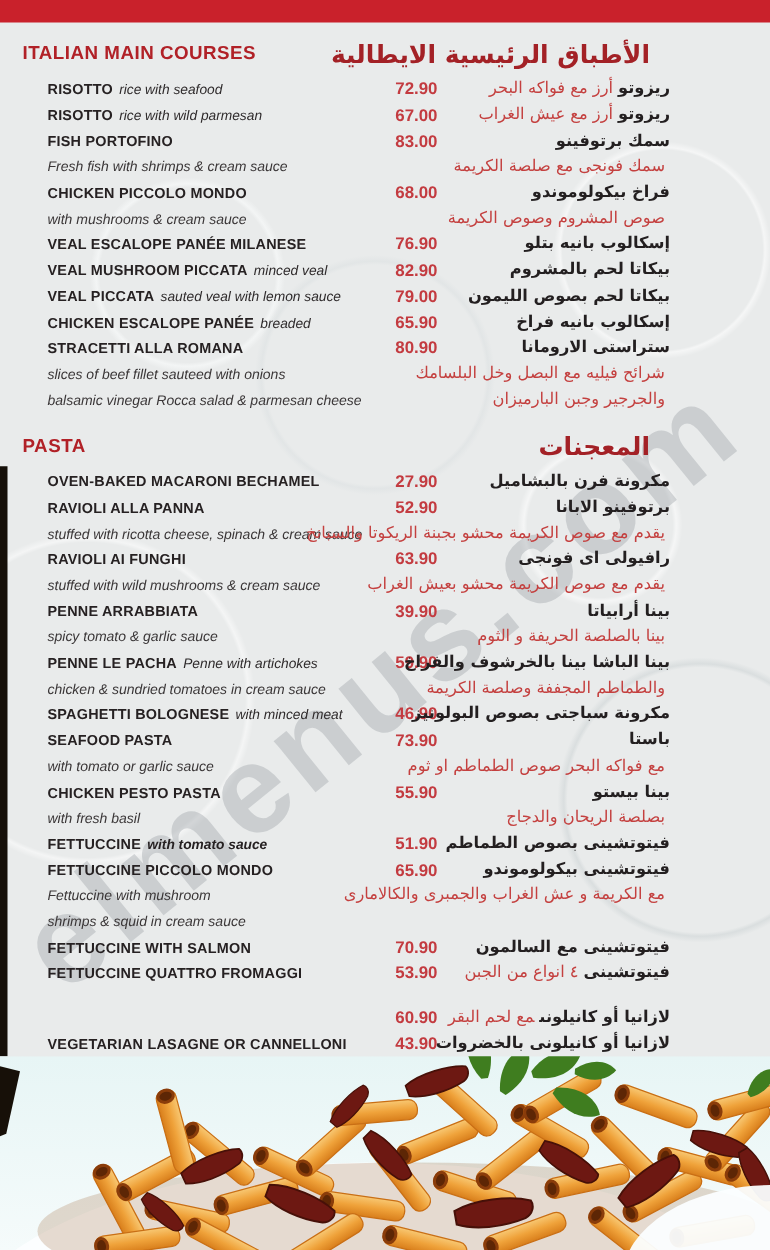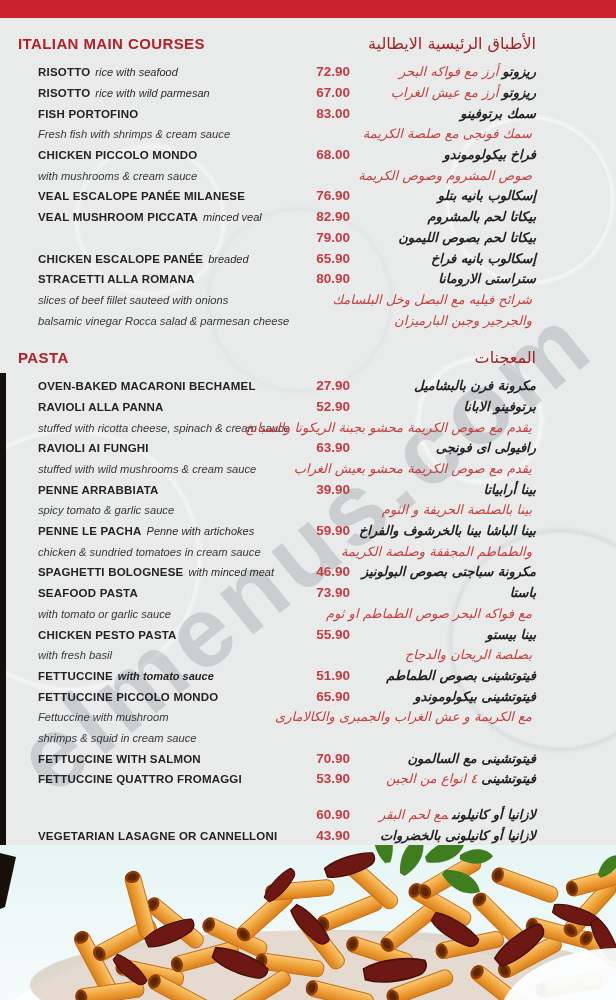--- a/index.html
+++ b/index.html
@@ -21,35 +21,35 @@
     position:absolute;left:-6px;top:726px;z-index:1;
     font-weight:bold;font-size:100px;letter-spacing:6px;white-space:nowrap;
     color:rgba(140,147,151,.32);
     transform:rotate(-39deg);transform-origin:0 0;
     pointer-events:none;
   }
   .content{position:absolute;top:18px;left:0;width:554px;padding:13px 18px 0;box-sizing:border-box;z-index:2;}
   .sec-header{position:relative;height:24px;margin-bottom:6px;}
   .h-en{position:absolute;left:0;top:50%;transform:translateY(-50%);
     font-size:15px;font-weight:bold;letter-spacing:.4px;color:#b12127;}
-  .h-ar{position:absolute;right:0;top:50%;transform:translateY(-50%);
-    direction:rtl;font-size:16px;font-weight:normal;color:#a32126;
+  .h-ar{position:absolute;right:16px;top:50%;transform:translateY(-50%);
+    direction:rtl;font-size:20px;font-weight:bold;color:#a32126;
     font-family:"DejaVu Sans",sans-serif;}
   .section + .section{margin-top:15px;}
   .row{position:relative;height:20.7px;margin-left:20px;}
   .en{position:absolute;left:0;top:50%;transform:translateY(-50%);white-space:nowrap;}
   .nm{font-weight:700;font-size:11.5px;color:#262122;letter-spacing:.2px;font-style:normal;}
   .note{font-size:11px;color:#2e2a2b;font-style:italic;font-weight:400;}
   .note:not(:empty){margin-left:5px;}
   .row.desc .note{margin-left:0;color:#3a3637;font-size:11.2px;}
   .note.nb{font-weight:700;color:#262122;}
   .price{position:absolute;left:236px;width:76px;text-align:right;top:50%;transform:translateY(-50%);
     font-weight:700;font-size:13.5px;color:#c33b40;}
   .ar{position:absolute;right:0;top:50%;transform:translateY(-50%);direction:rtl;white-space:nowrap;
-    font-size:13px;font-family:"DejaVu Sans",sans-serif;font-style:italic;}
+    font-size:13px;font-family:"DejaVu Sans",sans-serif;}
   .arb{font-weight:700;color:#231f20;}
   .arr{color:#c4403f;}
   .arr:not(:empty){margin-right:4px;}
   .photo{position:absolute;left:0;bottom:0;width:616px;height:155px;display:block;z-index:5;}
 </style>
 </head>
 <body>
 
 <div class="page">
   <div class="topbar"></div>
@@ -97,20 +97,21 @@
             <span class="en"><b class="nm">VEAL ESCALOPE PANÉE MILANESE</b><i class="note"></i></span>
             <span class="price">76.90</span>
             <span class="ar"><span class="arb">إسكالوب بانيه بتلو</span><span class="arr"></span></span>
           </div>
           <div class="row">
             <span class="en"><b class="nm">VEAL MUSHROOM PICCATA</b><i class="note">minced veal</i></span>
             <span class="price">82.90</span>
             <span class="ar"><span class="arb">بيكاتا لحم بالمشروم</span><span class="arr"></span></span>
           </div>
           <div class="row">
+            <span class="en"><b class="nm">VEAL PICCATA</b><i class="note">sauted veal with lemon sauce</i></span>
             <span class="price">79.00</span>
             <span class="ar"><span class="arb">بيكاتا لحم بصوص الليمون</span><span class="arr"></span></span>
           </div>
           <div class="row">
             <span class="en"><b class="nm">CHICKEN ESCALOPE PANÉE</b><i class="note">breaded</i></span>
             <span class="price">65.90</span>
             <span class="ar"><span class="arb">إسكالوب بانيه فراخ</span><span class="arr"></span></span>
           </div>
           <div class="row">
             <span class="en"><b class="nm">STRACETTI ALLA ROMANA</b><i class="note"></i></span>

